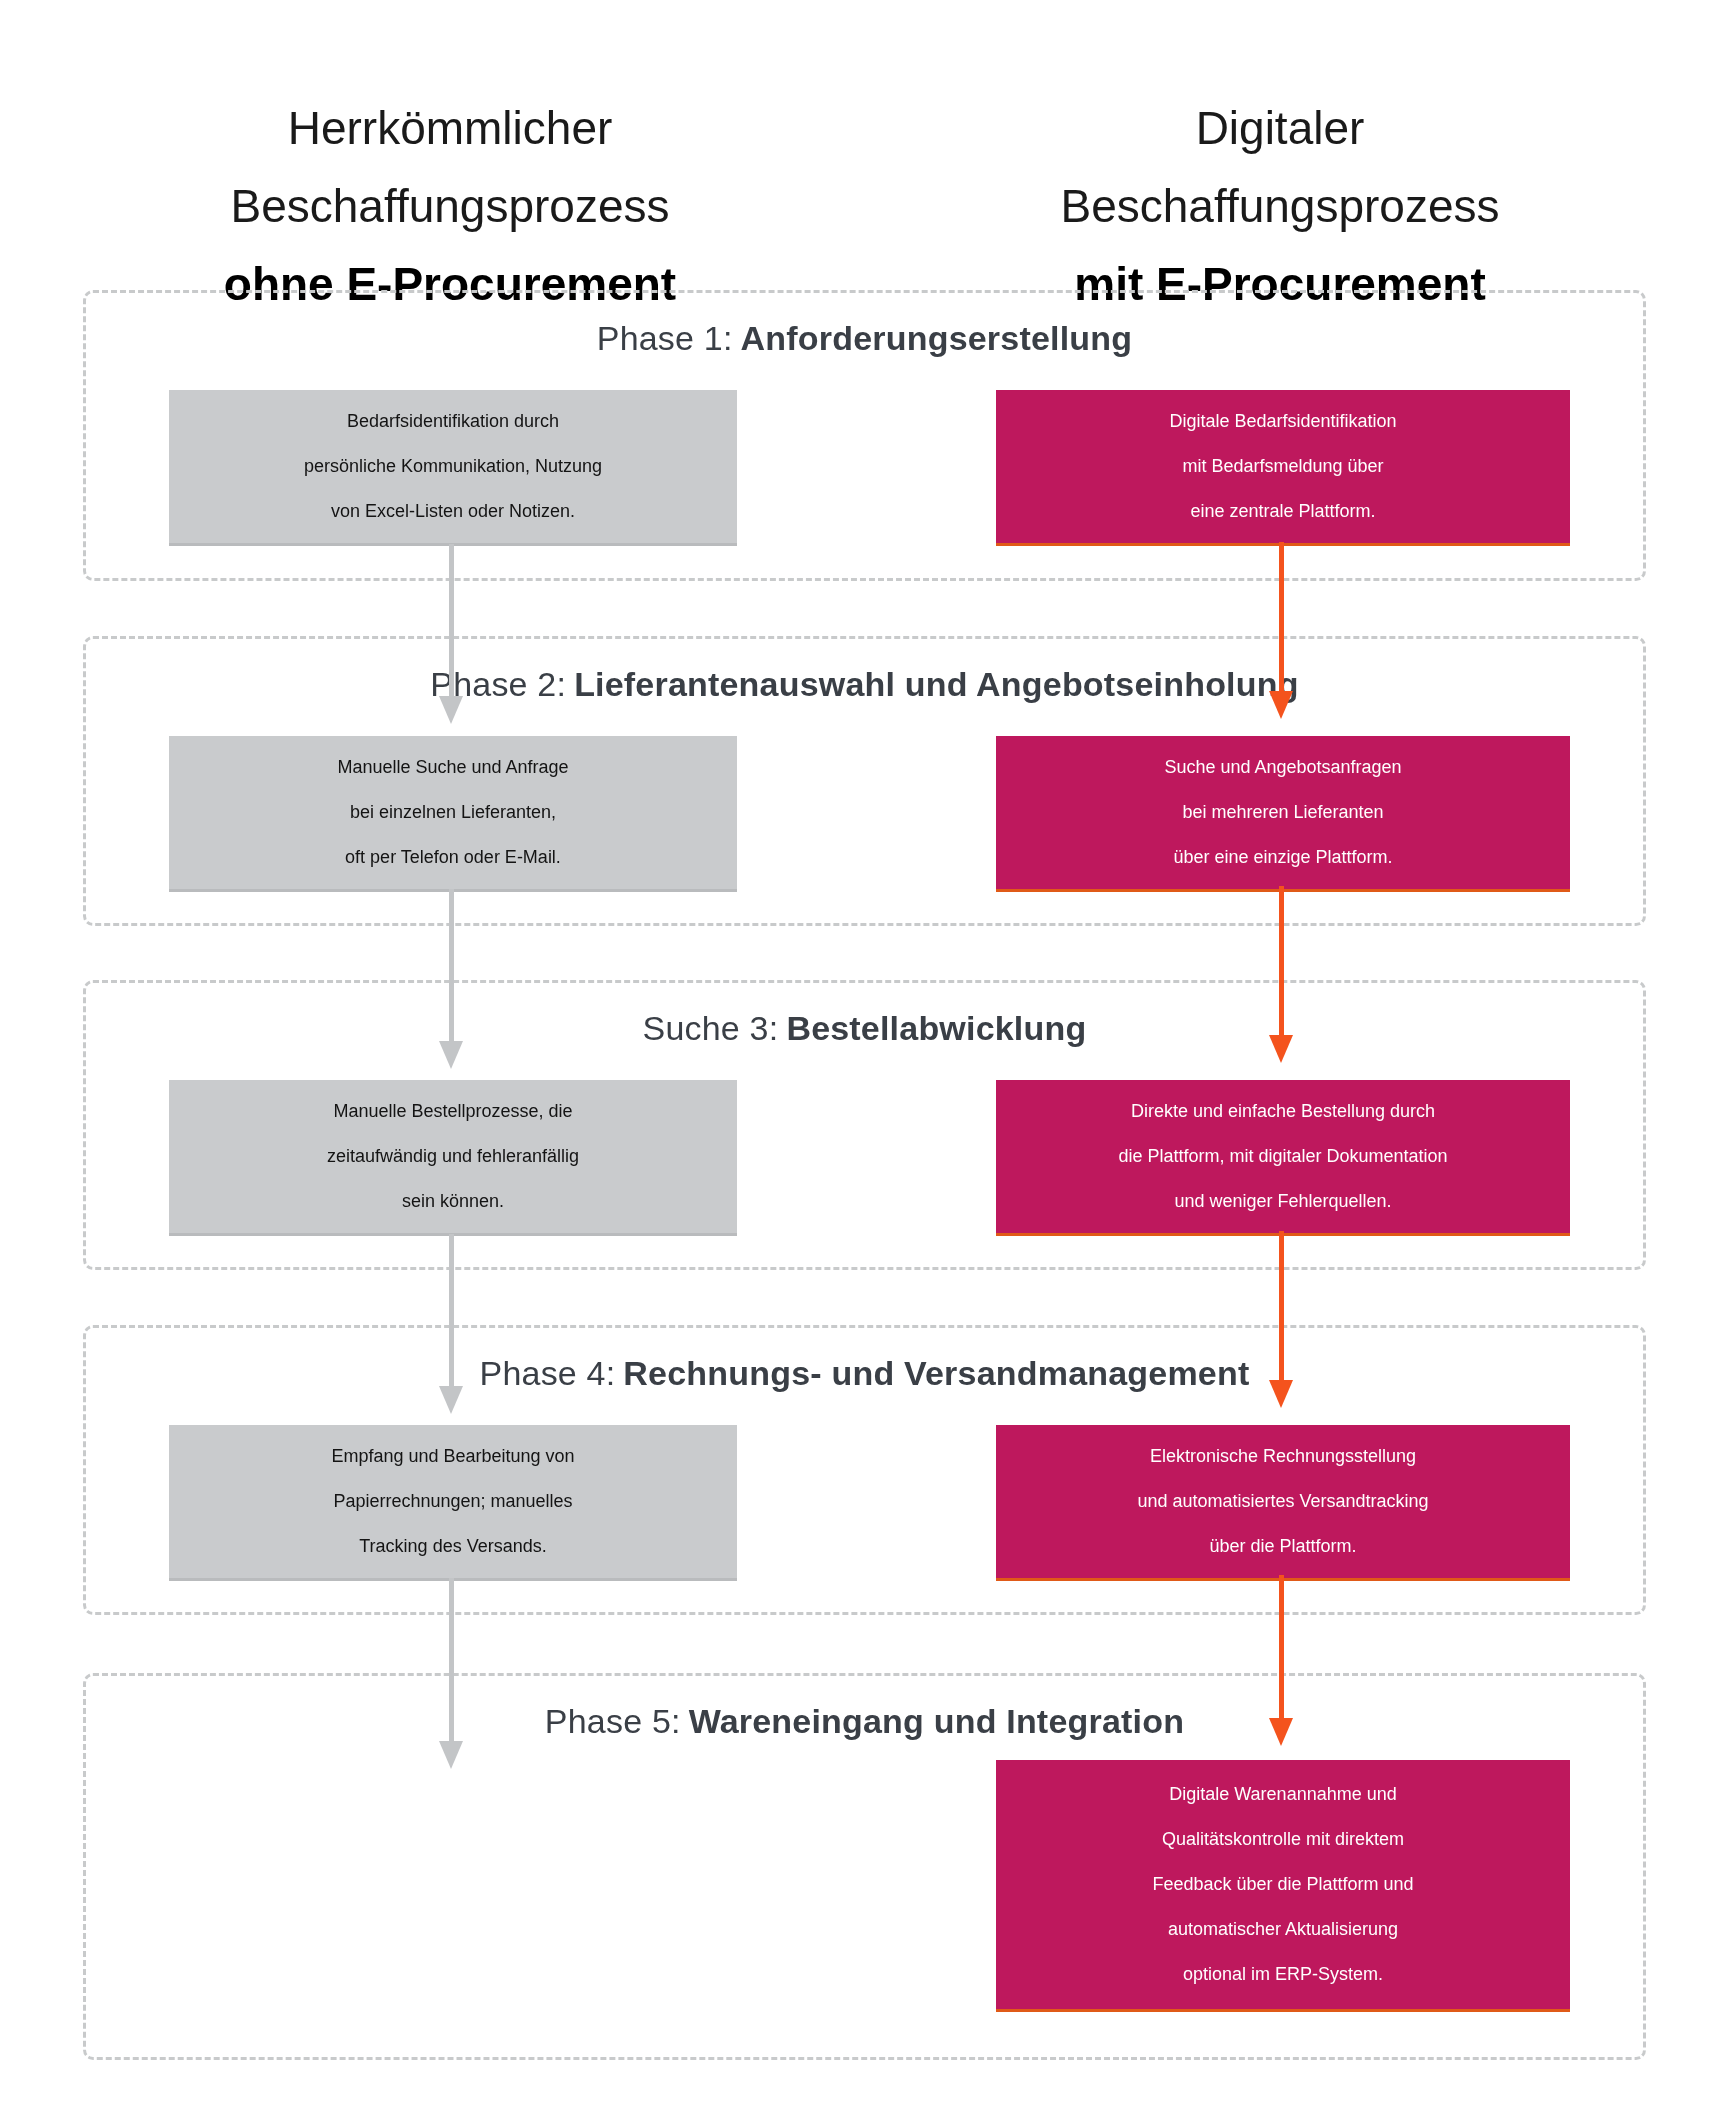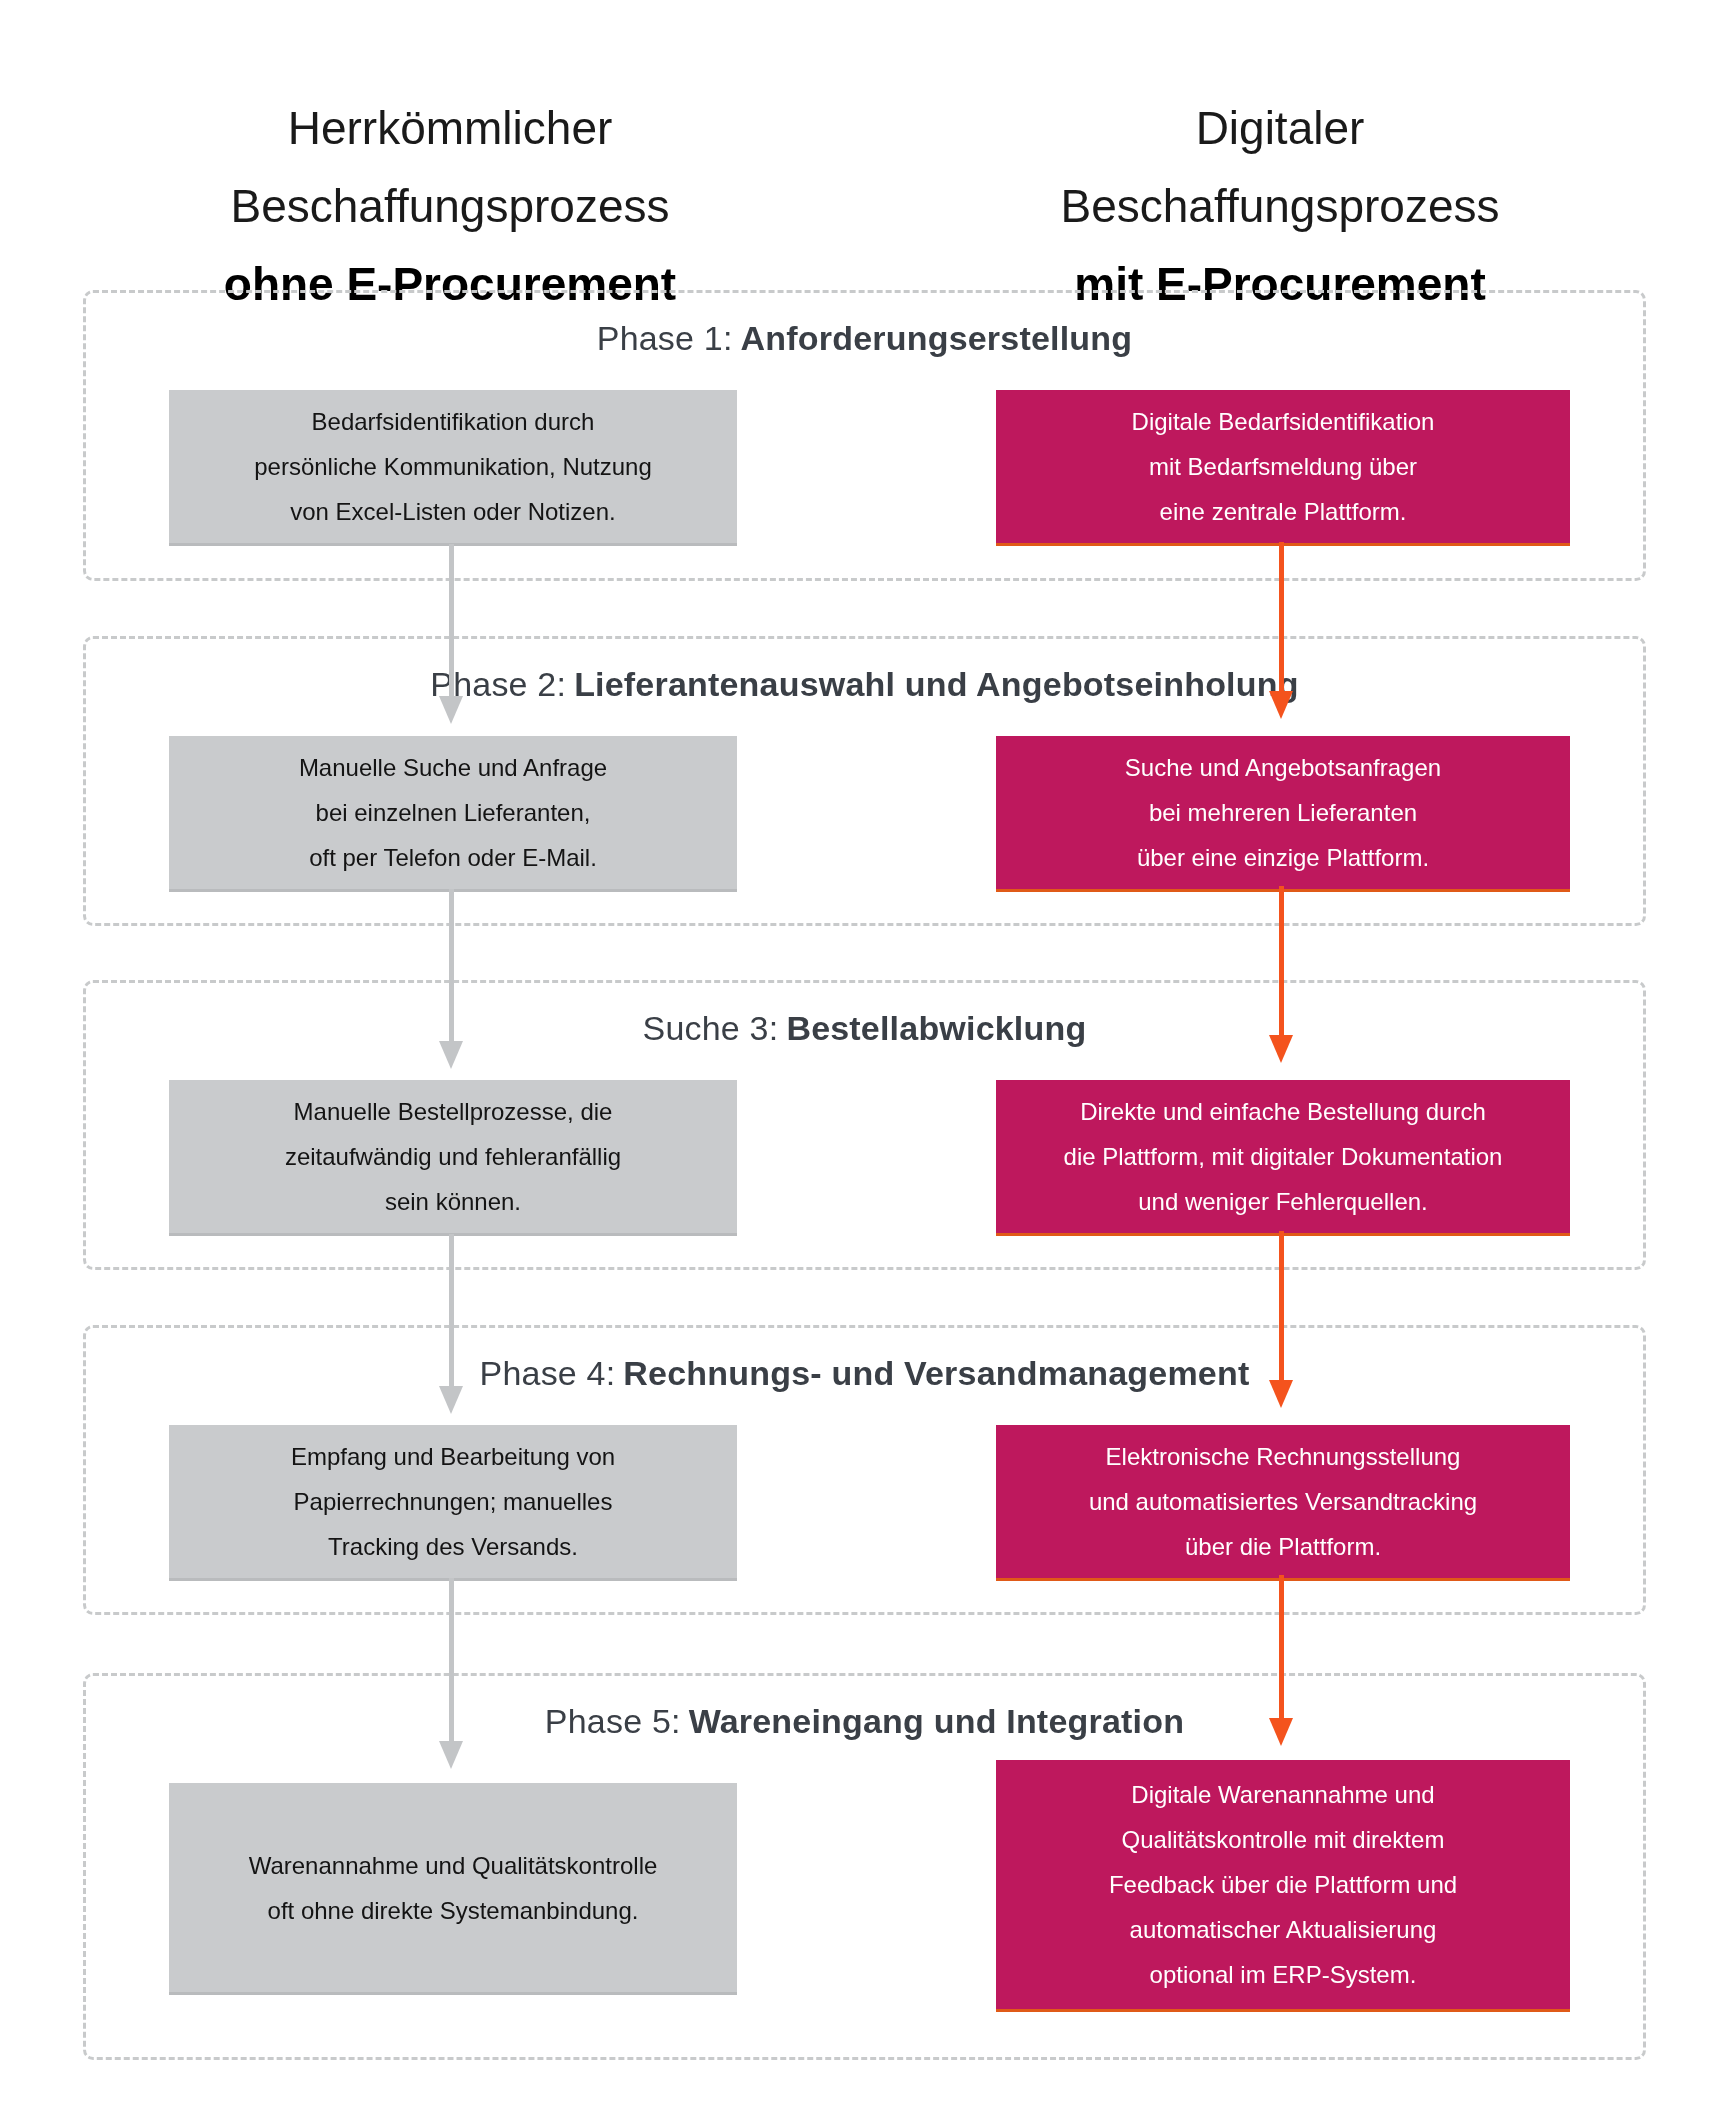--- a/index.html
+++ b/index.html
@@ -26,21 +26,21 @@
   .phase-label{
     position:absolute;top:26px;left:0;width:100%;text-align:center;
     font-size:34px;color:#3a3f46;letter-spacing:0.2px;
   }
   .phase-label .prefix{margin-right:8px;}
   .phase-label .ptitle{font-weight:700;}
   
   .box{
     position:absolute;top:97px;height:156px;box-sizing:border-box;
     display:flex;align-items:center;justify-content:center;text-align:center;
-    font-size:24px;line-height:45px;white-space:pre-line;padding:0 8px;
+    font-size:18px;line-height:45px;white-space:pre-line;padding:0 8px;
   }
   .box.gray{left:83px;width:568px;background:#c9cbcd;color:#141414;border-bottom:3px solid #b9bbbd;}
   .box.orange{left:910px;width:574px;background:#be185d;color:#ffffff;border-bottom:3px solid #e05a18;}
   .p5 .box.gray{top:107px;height:212px;}
   .p5 .box.orange{top:84px;height:252px;}
   
   .arrow{position:absolute;width:28px;}
   .arrow .shaft{margin:0 auto;width:5px;}
   .arrow .head{width:0;height:0;margin:0 auto;
     border-left:12px solid transparent;border-right:12px solid transparent;}
@@ -120,22 +120,20 @@
 Tracking des Versands.</div>
     <div class="box orange">Elektronische Rechnungsstellung
 und automatisiertes Versandtracking
 über die Plattform.</div>
   </div>
 
   <div class="phase p5">
     <div class="phase-label">
       <span class="prefix">Phase 5:</span><span class="ptitle">Wareneingang und Integration</span>
     </div>
-    <div class="box gray">Warenannahme und Qualitätskontrolle
-oft ohne direkte Systemanbindung.</div>
     <div class="box orange">Digitale Warenannahme und
 Qualitätskontrolle mit direktem
 Feedback über die Plattform und
 automatischer Aktualisierung
 optional im ERP-System.</div>
   </div>
 
   <div class="arrow gray gx a1">
       <div class="shaft"></div>
       <div class="head"></div>

